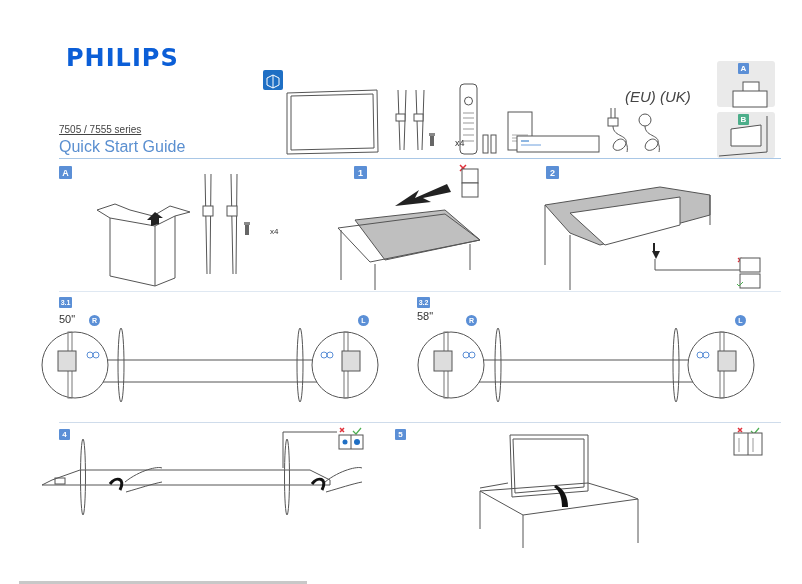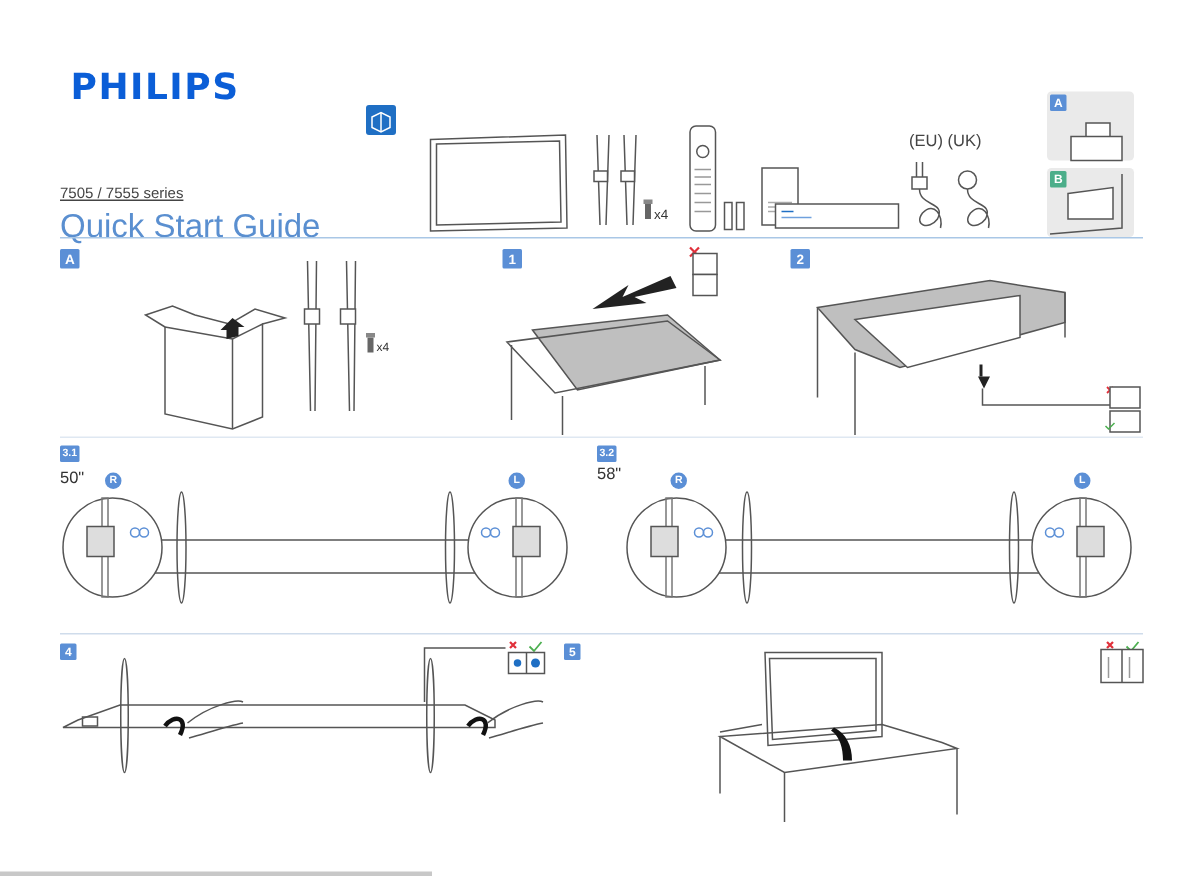--- a/index.html
+++ b/index.html
@@ -1,28 +1,28 @@
 <!DOCTYPE html>
 <html><head>
 <meta charset="utf-8">
 <style>
   html,body{margin:0;padding:0;}
   body{width:802px;height:584px;background:#ffffff;position:relative;overflow:hidden;font-family:"Liberation Sans",sans-serif;color:#333;}
-  .abs{position:absolute;}
+  .abs{position:absolute;margin-left:19px;}
   .logo{left:47px;top:44px;font-family:"DejaVu Sans",sans-serif;font-weight:bold;font-size:24px;color:#0b5ed7;letter-spacing:1px;}
   .series{left:40px;top:124px;font-size:10px;color:#444;text-decoration:underline;}
-  .title{left:40px;top:138px;font-size:22px;color:#5a8fd0;}
+  .title{left:40px;top:138px;font-size:16px;color:#5a8fd0;}
   .rule{height:1px;background:#a9c7e6;}
   .badge{width:11px;height:11px;background:#5b8fd6;color:#fff;font-size:8px;font-weight:bold;display:flex;align-items:center;justify-content:center;border-radius:1px;}
   .badge.green{background:#4cae8a;}
   .badge.big{width:13px;height:13px;font-size:9px;}
   .size{font-size:11px;color:#333;}
   .circle-badge{width:11px;height:11px;border-radius:50%;background:#5b8fd6;color:#fff;font-size:7px;font-weight:bold;display:flex;align-items:center;justify-content:center;}
   .panel{background:#eaeaea;border-radius:3px;}
-  .plug-label{font-size:11px;color:#444;}
+  .plug-label{font-size:15px;color:#444;font-style:italic;}
   svg{position:absolute;overflow:visible;}
   .ln{stroke:#555;stroke-width:1;fill:none;}
   .ln2{stroke:#555;stroke-width:1;fill:#fff;}
   .scroll{left:0;bottom:0;width:288px;height:3px;background:#c8c8c8;}
 </style>
 </head>
 <body>
 
 <div class="abs logo">PHILIPS</div>
 <div class="abs series">7505 / 7555 series</div>

